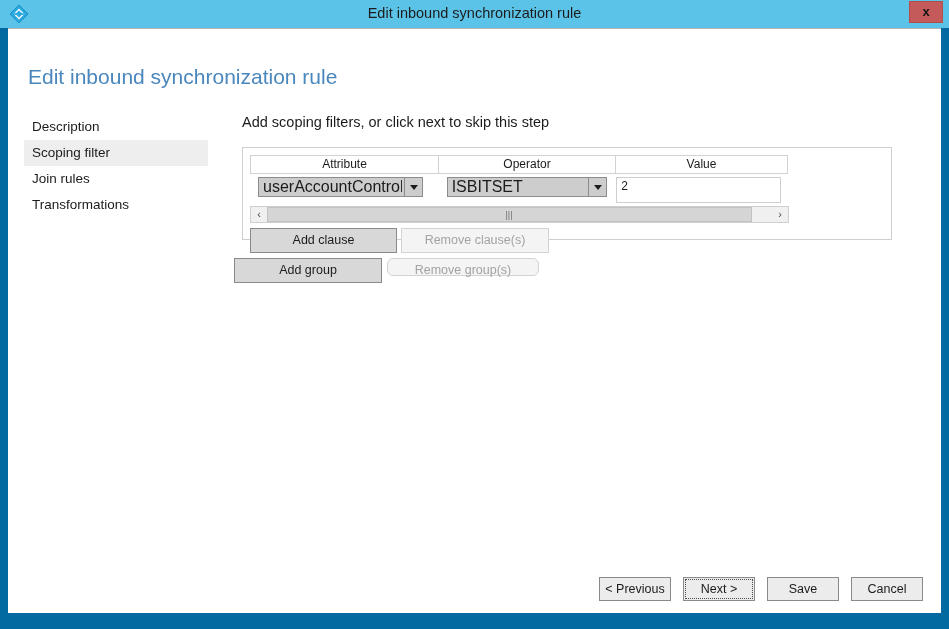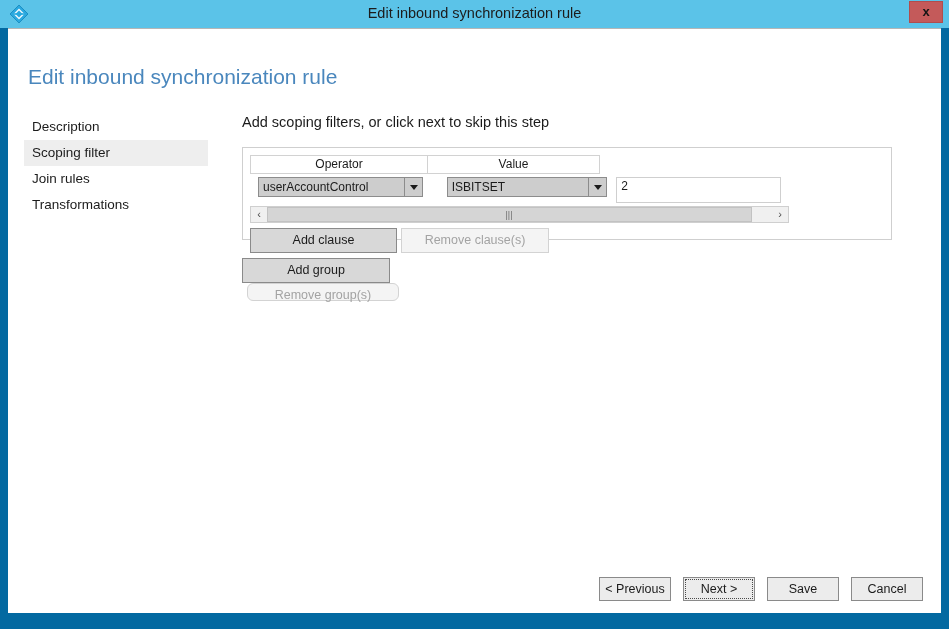--- a/index.html
+++ b/index.html
@@ -166,21 +166,21 @@
     border: 1px solid #8c8c8c;
     box-sizing: border-box;
     cursor: pointer;
   }
   .cell-attr .combo  { width: 165px; }
   .cell-oper .combo  { width: 160px; }
   .combo-text {
     position: absolute;
     left: 4px; top: 0;
     right: 20px;
-    font-size: 12px;
+    font-size: 16px;
     color: #1b1b1b;
     line-height: 18px;
     white-space: nowrap;
     overflow: hidden;
   }
   .combo-caret {
     position: absolute;
     right: 0; top: 0;
     width: 17px; height: 18px;
     border-left: 1px solid #8c8c8c;
@@ -280,23 +280,22 @@
     border: 1px solid #d3d3d3;
     color: #a3a3a3;
     cursor: default;
   }
   .btn.add-clause   { width: 147px; height: 25px; line-height: 23px; }
   .btn.remove-clause{ width: 148px; height: 25px; line-height: 23px; margin-left: 4px; }
 
   
   #group-buttons {
     position: absolute;
-    left: 8px; top: 144px;
-    display: flex;
-    flex-direction: column;
+    left: 0; top: 144px;
+    display: flex;
   }
   .btn.add-group    { width: 148px; height: 25px; line-height: 23px; }
   .btn.remove-group { width: 152px; height: 18px; line-height: 23px; margin-left: 5px; border-radius: 6px; }
 
   
   #footer {
     position: absolute;
     left: 0; bottom: 12px;
     width: 933px;
     display: flex;
@@ -352,20 +351,21 @@
     </div>
 
     <div id="main">
 
       <div id="main-instruction">Add scoping filters, or click next to skip this step</div>
 
       <div id="clause-group">
 
         <div id="grid">
           <div id="grid-header">
+            <div class="grid-head attribute">Attribute</div>
             <div class="grid-head operator">Operator</div>
             <div class="grid-head value">Value</div>
           </div>
 
           <div id="grid-row">
             <div class="cell-attr">
               <div class="combo">
                 <div class="combo-text">userAccountControl</div>
                 <div class="combo-caret"></div>
               </div>

